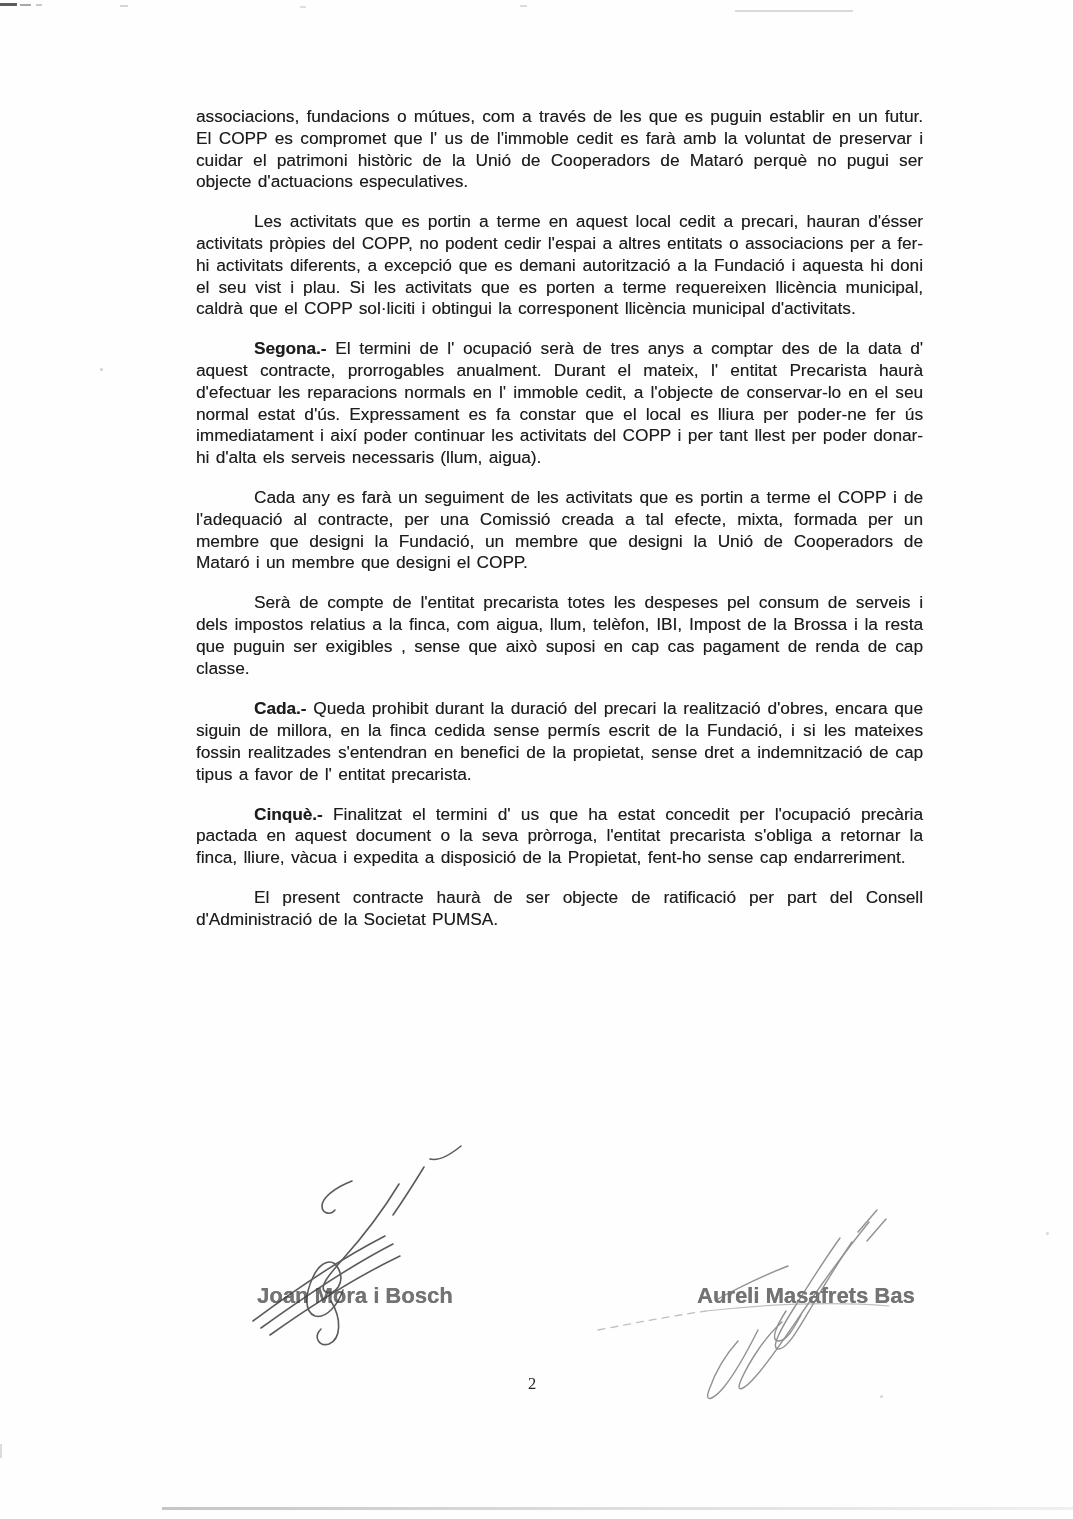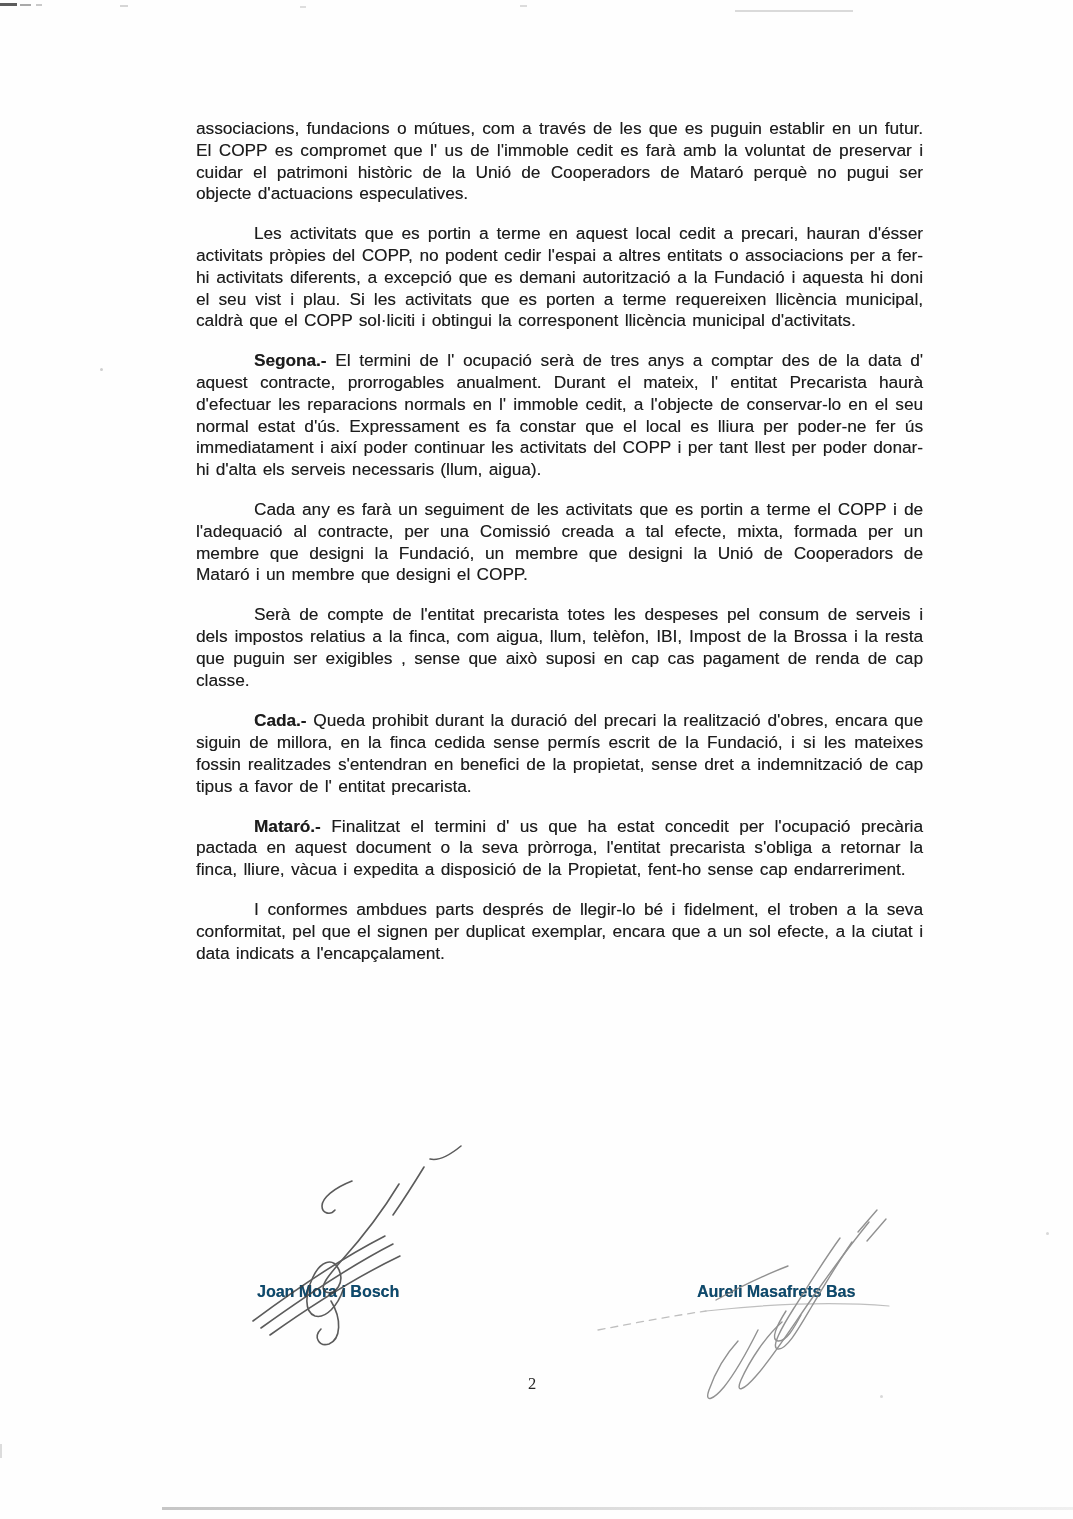--- a/index.html
+++ b/index.html
@@ -7,35 +7,35 @@
     width:1073px;height:1519px;position:relative;overflow:hidden;
     background:#fdfdfc;
     font-family:"Liberation Sans", sans-serif;
   }
   .page{position:absolute;inset:0;background:#fefefe;}
   
   .text-block{
     position:absolute;left:196px;top:106px;width:727px;
   }
   .text-block p{
-    margin:12px 0 18px 0;
+    margin:0 0 18px 0;
     font-size:17.2px;line-height:21.8px;
     text-align:justify;
     color:#1c1c1c;
     text-indent:58px;
     word-spacing:1.6px;
     text-shadow:0.25px 0 0 rgba(0,0,0,0.45);
   }
   .text-block p:first-child{text-indent:0;}
   .text-block p:nth-child(6){margin-top:19px;} 
   .lead-u{font-weight:bold;}
   .lead-p{font-weight:bold;}
   
   .sig-name{
-    position:absolute;font-weight:bold;font-size:16px;color:#0c4a6e;
+    position:absolute;font-weight:bold;font-size:22px;color:#737373;
     white-space:nowrap;text-shadow:0.25px 0 0 rgba(0,0,0,0.5);
   }
   #sig-left{left:257px;top:1283px;}
   #sig-right{left:697px;top:1283px;}
   
   .page-number{
     position:absolute;left:520px;top:1374px;width:24px;text-align:center;
     font-size:16.5px;color:#262626;font-family:"Liberation Serif", serif;
   }
   
@@ -64,22 +64,22 @@
 
 <div class="page">
 
   <div class="text-block" id="text-block">
       <p><span>associacions, fundacions o mútues, com a través de les que es puguin establir en un futur. El COPP es compromet que l' us de l'immoble cedit es farà amb la voluntat de preservar i cuidar el patrimoni històric de la Unió de Cooperadors de Mataró perquè no pugui ser objecte d'actuacions especulatives.</span></p>
       <p><span>Les activitats que es portin a terme en aquest local cedit a precari, hauran d'ésser activitats pròpies del COPP, no podent cedir l'espai a altres entitats o associacions per a fer-hi activitats diferents, a excepció que es demani autorització a la Fundació i aquesta hi doni el seu vist i plau. Si les activitats que es porten a terme requereixen llicència municipal, caldrà que el COPP sol·liciti i obtingui la corresponent llicència municipal d'activitats.</span></p>
       <p><span class="lead-u">Segona.-</span> <span>El termini de l' ocupació serà de tres anys a comptar des de la data d' aquest contracte, prorrogables anualment. Durant el mateix, l' entitat Precarista haurà d'efectuar les reparacions normals en l' immoble cedit, a l'objecte de conservar-lo en el seu normal estat d'ús. Expressament es fa constar que el local es lliura per poder-ne fer ús immediatament i així poder continuar les activitats del COPP i per tant llest per poder donar-hi d'alta els serveis necessaris (llum, aigua).</span></p>
       <p><span>Cada any es farà un seguiment de les activitats que es portin a terme el COPP i de l'adequació al contracte, per una Comissió creada a tal efecte, mixta, formada per un membre que designi la Fundació, un membre que designi la Unió de Cooperadors de Mataró i un membre que designi el COPP.</span></p>
       <p><span>Serà de compte de l'entitat precarista totes les despeses pel consum de serveis i dels impostos relatius a la finca, com aigua, llum, telèfon, IBI, Impost de la Brossa i la resta que puguin ser exigibles , sense que això suposi en cap cas pagament de renda de cap classe.</span></p>
       <p><span class="lead-u">Cada</span><span class="lead-p">.-</span> <span>Queda prohibit durant la duració del precari la realització d'obres, encara que siguin de millora, en la finca cedida sense permís escrit de la Fundació, i si les mateixes fossin realitzades s'entendran en benefici de la propietat, sense dret a indemnització de cap tipus a favor de l' entitat precarista.</span></p>
-      <p><span class="lead-u">Mataró.-</span> <span>Finalitzat el termini d' us que ha estat concedit per l'ocupació precària pactada en aquest document o la seva pròrroga, l'entitat precarista s'obliga a retornar la finca, lliure, vàcua i expedita a disposició de la Propietat, fent-ho sense cap endarreriment.</span></p>
-      <p><span>I conformes ambdues parts després de llegir-lo bé i fidelment, el troben a la seva conformitat, pel que el signen per duplicat exemplar, encara que a un sol efecte, a la ciutat i data indicats a l'encapçalament.</span></p>
+      <p><span class="lead-u">Cinquè.-</span> <span>Finalitzat el termini d' us que ha estat concedit per l'ocupació precària pactada en aquest document o la seva pròrroga, l'entitat precarista s'obliga a retornar la finca, lliure, vàcua i expedita a disposició de la Propietat, fent-ho sense cap endarreriment.</span></p>
+      <p><span>El present contracte haurà de ser objecte de ratificació per part del Consell d'Administració de la Societat PUMSA.</span></p>
     </div>
 
   <div class="sig-name" id="sig-left">Joan Mora i Bosch</div>
   <div class="sig-name" id="sig-right">Aureli Masafrets Bas</div>
 
   <div class="page-number">2</div>
 
   <svg class="overlay" width="1073" height="1519" viewBox="0 0 1073 1519">
 
     <g fill="none" stroke="#3f3f3f" stroke-width="1.6" stroke-linecap="round" opacity="0.85">

